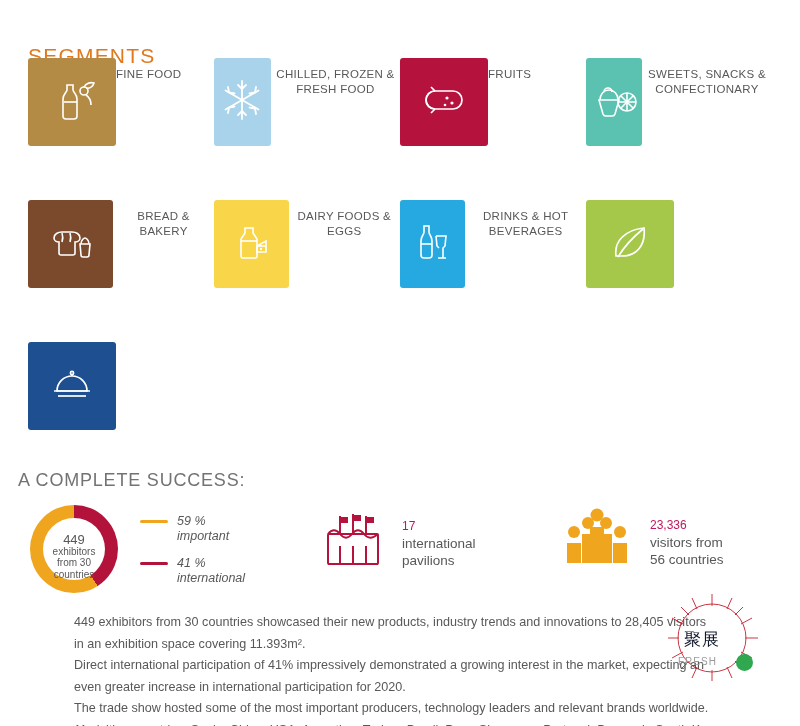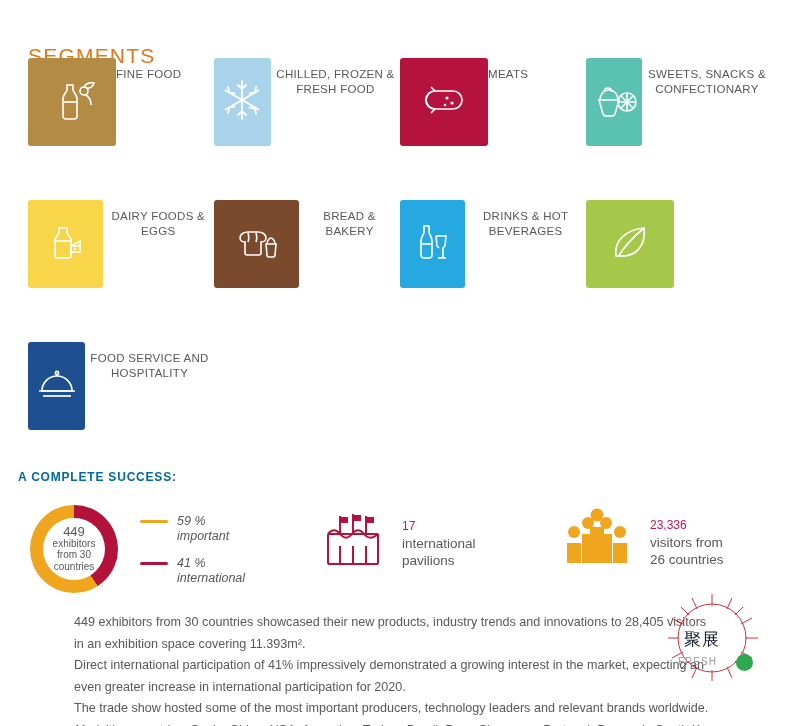--- a/index.html
+++ b/index.html
@@ -59,24 +59,24 @@
     color: #58585a;
     letter-spacing: 0.3px;
     max-width: 165px;
   }
 
   
   .success-title {
     position: absolute;
     left: 18px;
     top: 470px;
-    font-size: 12px;
+    font-size: 18px;
     letter-spacing: 0.8px;
-    color: #0369a1;
-    font-weight: 700;
+    color: #737373;
+    font-weight: 400;
   }
 
   .stats {
     position: absolute;
     left: 18px;
     top: 500px;
     width: 764px;
     height: 95px;
   }
 
@@ -100,21 +100,21 @@
     left: 13px;
     top: 13px;
     width: 62px;
     height: 62px;
     background: #ffffff;
     border-radius: 50%;
   }
   .donut-text {
     position: absolute;
     left: 0;
-    top: 0;
+    top: 8px;
     width: 88px;
     height: 88px;
     display: flex;
     flex-direction: column;
     align-items: center;
     justify-content: center;
     font-size: 10px;
     line-height: 11.5px;
     color: #58585a;
     text-align: center;
@@ -273,69 +273,69 @@
         <svg width="56" height="56" viewBox="0 0 56 56" fill="none" stroke="#ffffff" stroke-width="1.7">
           <path d="M19 19h18a9 9 0 0 1 0 18H19a9 9 0 0 1 0-18z"></path>
           <path d="M19 19a9 9 0 0 0 0 18"></path>
           <circle cx="31" cy="26" r="1.6" fill="#ffffff" stroke="none"></circle>
           <circle cx="36" cy="31" r="1.6" fill="#ffffff" stroke="none"></circle>
           <circle cx="29" cy="33" r="1.3" fill="#ffffff" stroke="none"></circle>
           <path d="M19 19l-4-4M19 37l-4 4"></path>
         </svg>
       </span>
     </div>
-    <div class="segment-label">MEATS</div>
+    <div class="segment-label">FRUITS</div>
   </div>
 
   <div class="segment-cell">
     <div class="segment-tile" style="background:#5bc2b1">
       <span>
         <svg width="56" height="56" viewBox="0 0 56 56" fill="none" stroke="#ffffff" stroke-width="1.6">
           <path d="M14 28c0-6 4-10 9-10s9 4 9 10"></path>
           <path d="M13 28h20l-4 14a3 3 0 0 1-3 2h-6a3 3 0 0 1-3-2z"></path>
           <path d="M18 20a4 4 0 0 1 8 0"></path>
           <circle cx="41" cy="30" r="9"></circle>
           <path d="M41 21v18M32 30h18"></path>
           <path d="M35 24l12 12M47 24L35 36"></path>
         </svg>
       </span>
     </div>
     <div class="segment-label">SWEETS, SNACKS &amp; CONFECTIONARY</div>
   </div>
 
   <div class="segment-cell">
+    <div class="segment-tile" style="background:#7b4a2d">
+      <span>
+        <svg width="56" height="56" viewBox="0 0 56 56" fill="none" stroke="#ffffff" stroke-width="1.6">
+          <path d="M11 24c0-4 4-6 8-6h10c4 0 8 2 8 6 0 3-3 4-5 4v11a2 2 0 0 1-2 2H18a2 2 0 0 1-2-2V28c-2 0-5-1-5-4z"></path>
+          <path d="M19 19c1 3 1 6 0 9M27 19c1 3 1 6 0 9"></path>
+          <path d="M37 30h10l-1 11a2 2 0 0 1-2 2h-4a2 2 0 0 1-2-2z"></path>
+          <path d="M38 30c0-4 3-6 4-6s4 2 4 6"></path>
+        </svg>
+      </span>
+    </div>
+    <div class="segment-label">BREAD &amp; BAKERY</div>
+  </div>
+
+  <div class="segment-cell">
     <div class="segment-tile" style="background:#f9d54a">
       <span>
         <svg width="56" height="56" viewBox="0 0 56 56" fill="none" stroke="#ffffff" stroke-width="1.6">
           <path d="M22 14h8v5l4 6v17a2 2 0 0 1-2 2H20a2 2 0 0 1-2-2V25l4-6z"></path>
           <line x1="18" y1="27" x2="34" y2="27"></line>
           <path d="M34 32l9-5v11H34z"></path>
           <path d="M34 32h9"></path>
           <circle cx="38" cy="35" r="1.2" fill="#ffffff" stroke="none"></circle>
         </svg>
       </span>
     </div>
     <div class="segment-label">DAIRY FOODS &amp; EGGS</div>
   </div>
 
   <div class="segment-cell">
-    <div class="segment-tile" style="background:#7b4a2d">
-      <span>
-        <svg width="56" height="56" viewBox="0 0 56 56" fill="none" stroke="#ffffff" stroke-width="1.6">
-          <path d="M11 24c0-4 4-6 8-6h10c4 0 8 2 8 6 0 3-3 4-5 4v11a2 2 0 0 1-2 2H18a2 2 0 0 1-2-2V28c-2 0-5-1-5-4z"></path>
-          <path d="M19 19c1 3 1 6 0 9M27 19c1 3 1 6 0 9"></path>
-          <path d="M37 30h10l-1 11a2 2 0 0 1-2 2h-4a2 2 0 0 1-2-2z"></path>
-          <path d="M38 30c0-4 3-6 4-6s4 2 4 6"></path>
-        </svg>
-      </span>
-    </div>
-    <div class="segment-label">BREAD &amp; BAKERY</div>
-  </div>
-
-  <div class="segment-cell">
     <div class="segment-tile" style="background:#26a9e0">
       <span>
         <svg width="56" height="56" viewBox="0 0 56 56" fill="none" stroke="#ffffff" stroke-width="1.6">
           <path d="M19 12h5v6c0 3 3 4 3 9v14a3 3 0 0 1-3 3h-5a3 3 0 0 1-3-3V27c0-5 3-6 3-9v-6z"></path>
           <line x1="16" y1="30" x2="27" y2="30"></line>
           <path d="M31 22h10l-1 10-2 2v10h3M38 44h-5"></path>
           <path d="M31 22l1 10 2 2"></path>
         </svg>
       </span>
     </div>
@@ -358,21 +358,20 @@
       <span>
         <svg width="56" height="56" viewBox="0 0 56 56" fill="none" stroke="#ffffff" stroke-width="1.7">
           <path d="M13 35a15 15 0 0 1 30 0z"></path>
           <line x1="10" y1="35" x2="46" y2="35"></line>
           <line x1="28" y1="18" x2="28" y2="20"></line>
           <circle cx="28" cy="17" r="1.6"></circle>
           <path d="M14 40h28"></path>
         </svg>
       </span>
     </div>
-    <div class="segment-label">FOOD SERVICE AND HOSPITALITY</div>
   </div>
 
 </div>
 
 <div class="success-title">A COMPLETE SUCCESS:</div>
 
 <div class="stats">
 
   <div class="donut-wrap">
     <div class="donut"></div>
@@ -434,21 +433,21 @@
         <path d="M24 29h12v29H24z"></path>
         <circle cx="48" cy="18" r="6"></circle>
         <path d="M42 29h12v29H42z"></path>
         <circle cx="39" cy="10" r="6.5"></circle>
         <path d="M32 22h14v36H32z"></path>
       </svg>
     </span>
     <span class="stat-text">
       <span class="stat-num">23,336</span><br>
       <span>visitors from</span><br>
-      <span>26 countries</span>
+      <span>56 countries</span>
     </span>
   </div>
 
 </div>
 
 <div class="body-text">
   <p>449 exhibitors from 30 countries showcased their new products, industry trends and innovations to 28,405 visitors</p>
   <p>in an exhibition space covering 11.393m².</p>
   <p>Direct international participation of 41% impressively demonstrated a growing interest in the market, expecting an</p>
   <p>even greater increase in international participation for 2020.</p>

